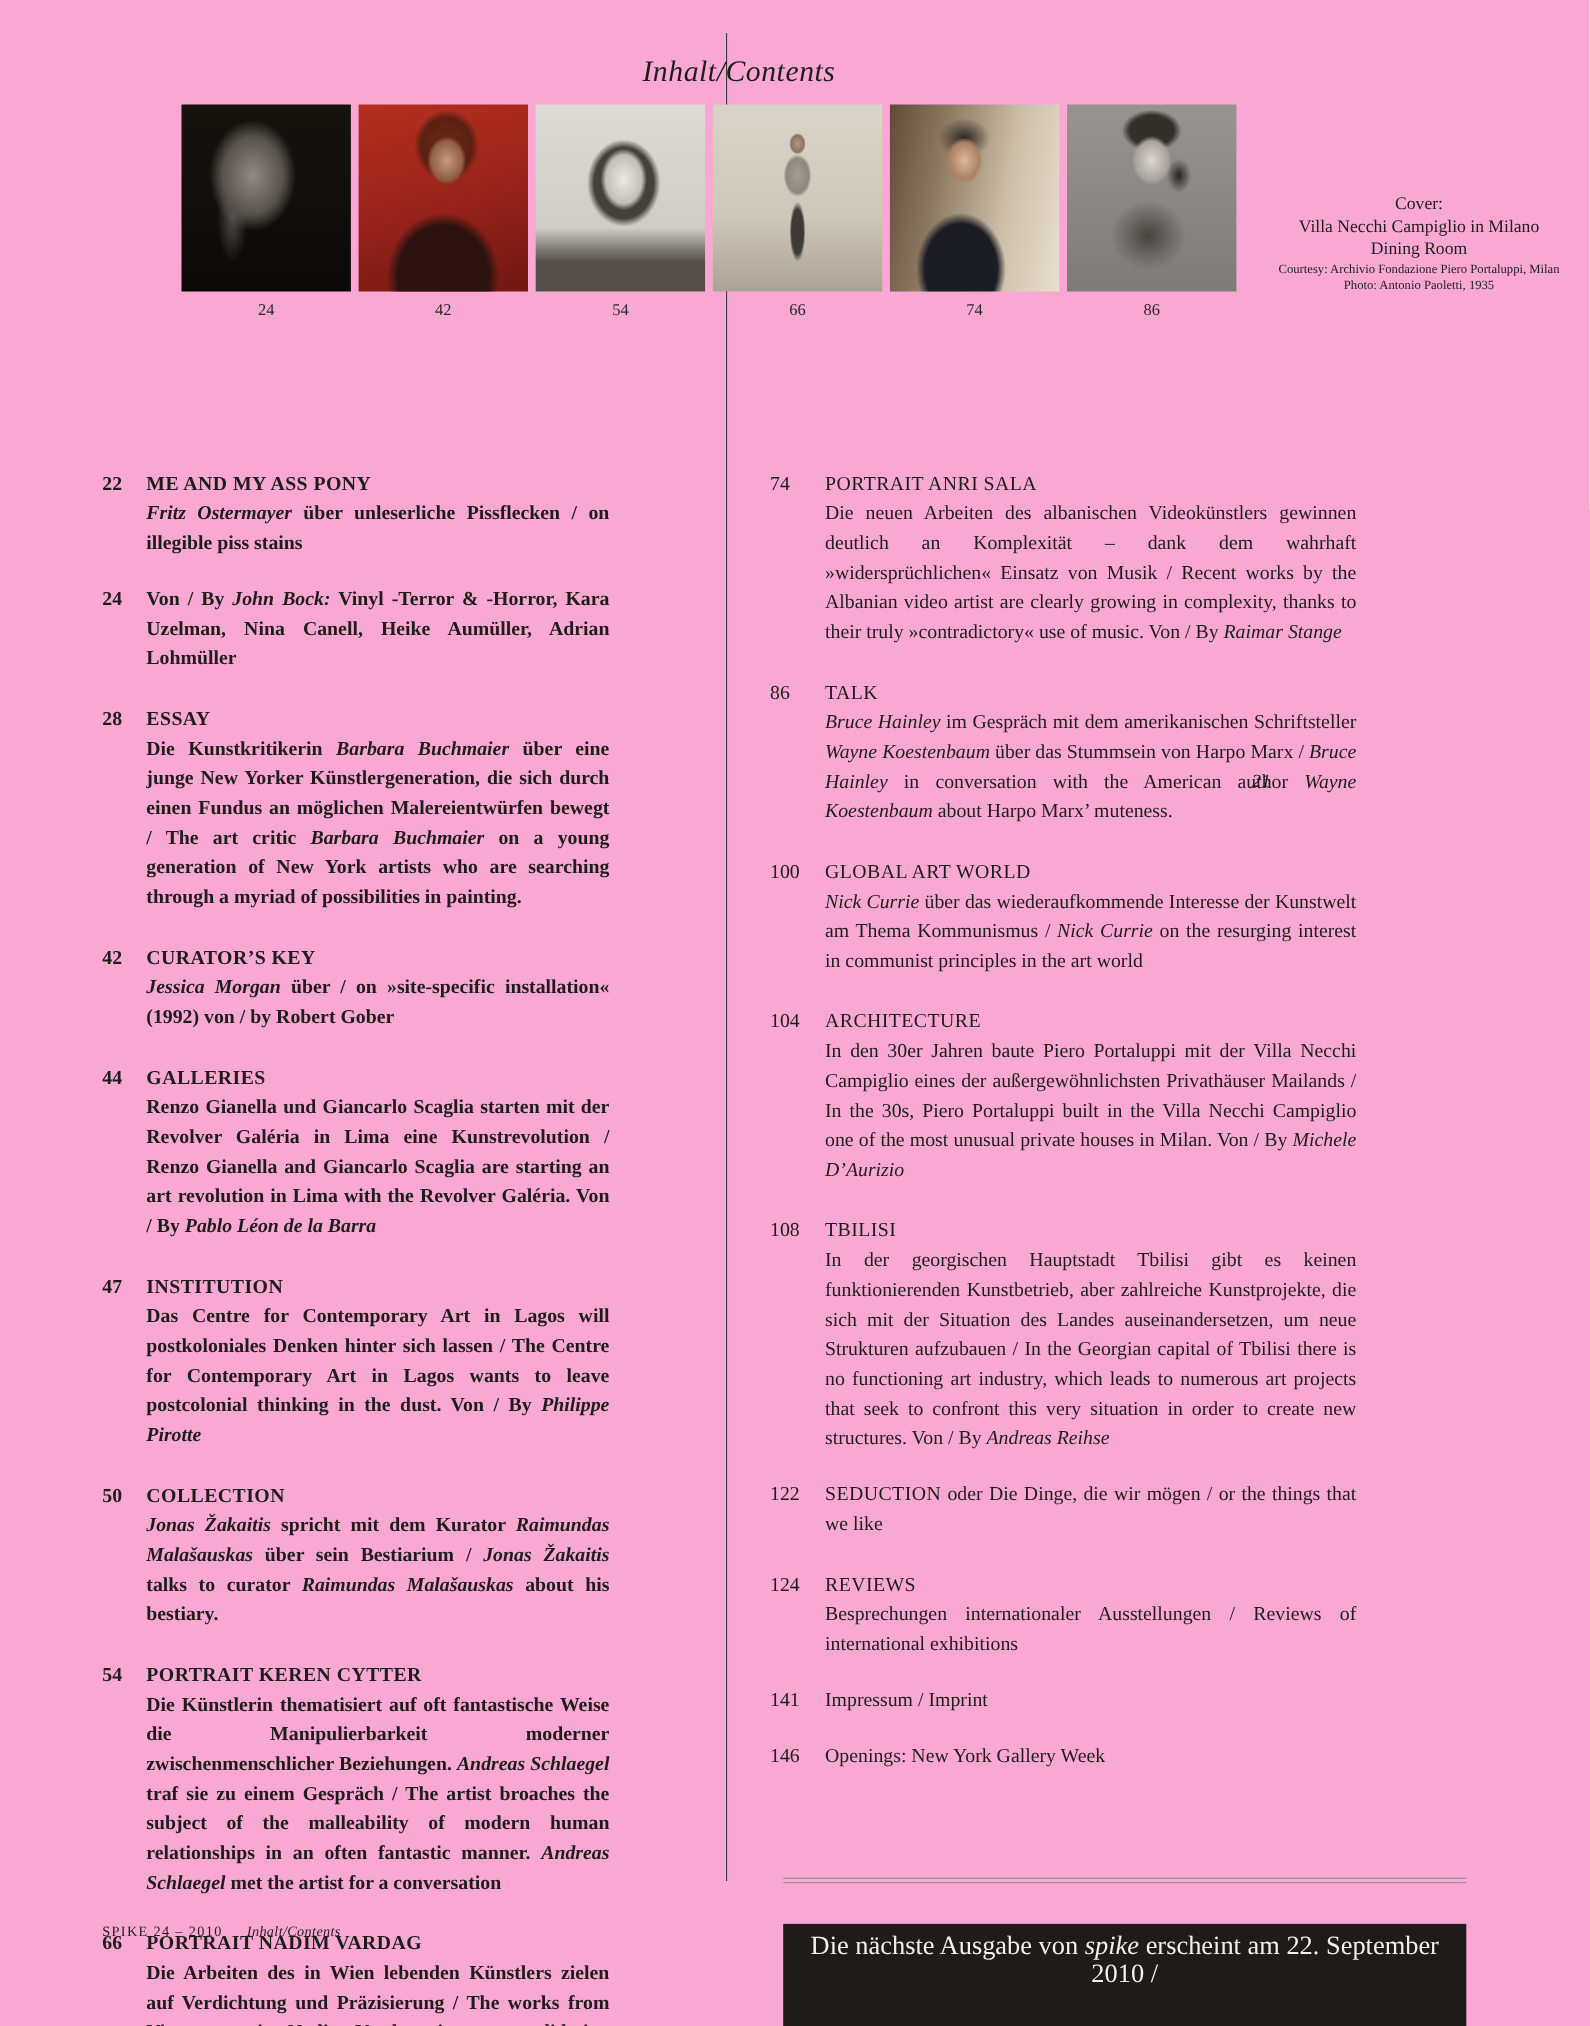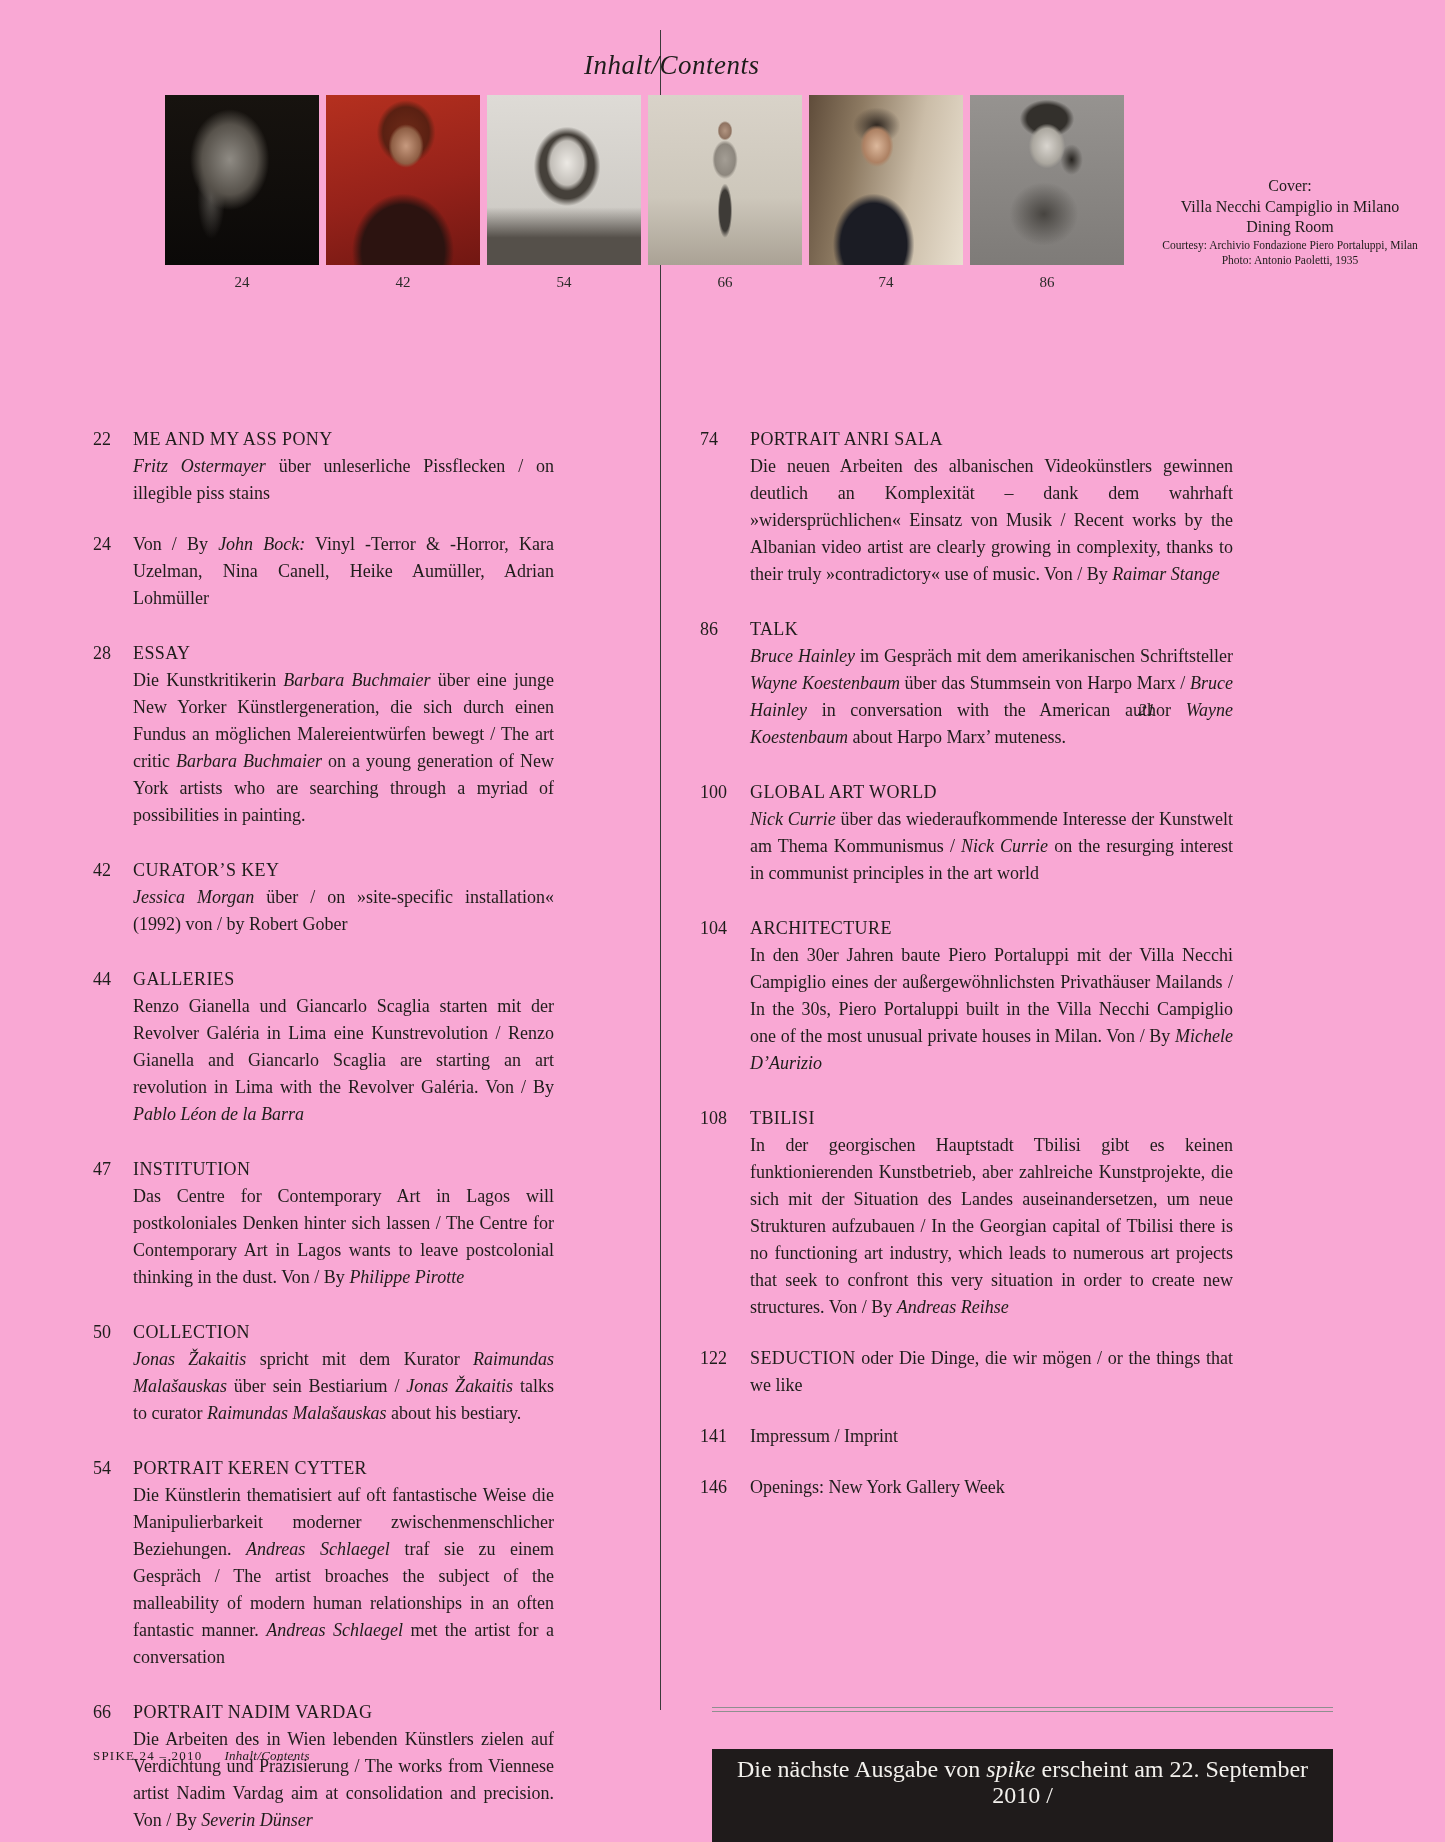--- a/index.html
+++ b/index.html
@@ -51,21 +51,21 @@
   
   .cover-credit{position:absolute; left:1140px; top:152px; width:300px; text-align:center;margin-top:24px;}
   .cc-large{font-size:16px; line-height:20.5px;}
   .cc-small{font-size:11.5px; line-height:15px;}
 
   
   .col{position:absolute; top:398px; font-size:18px; line-height:27px;}
   .col-left{left:93px; width:461px;}
   .col-right{left:700px; width:533px;}
   .entry{position:relative; margin-bottom:24px;}
-  .col-left .entry{padding-left:40px;}
+  .col-left .entry{padding-left:40px;font-weight:bold;}
   .col-right .entry{padding-left:50px;}
   .entry .num{position:absolute; left:0; top:0;}
   .etitle{display:block; letter-spacing:.4px;margin-top:28px;}
   .edesc{display:block; text-align:justify;}
   .entry.inline .etitle{display:inline; letter-spacing:.4px;}
   .entry.inline .edesc{display:inline;}
   .entry.inline .ebody{display:block; text-align:justify;}
   i{font-style:italic;}
 
   .folio{position:absolute; left:1138px; top:700px; font-style:italic; font-size:17px;}
@@ -223,20 +223,27 @@
         <span class="num">108</span>
         <div class="ebody">
           <span class="etitle">TBILISI</span>
           <div class="edesc"><span>In der georgischen Hauptstadt Tbilisi gibt es keinen funktionierenden Kunstbetrieb, aber zahlreiche Kunstprojekte, die sich mit der Situation des Landes auseinandersetzen, um neue Strukturen aufzubauen / In the Georgian capital of Tbilisi there is no functioning art industry, which leads to numerous art projects that seek to confront this very situation in order to create new structures. Von / By </span><i>Andreas Reihse</i></div>
         </div>
       </div>
       <div class="entry inline">
         <span class="num">122</span>
         <div class="ebody"><span class="etitle">SEDUCTION</span><span class="edesc"><span> oder Die Dinge, die wir mögen / or the things that we like</span></span></div>
       </div>
+      <div class="entry">
+        <span class="num">124</span>
+        <div class="ebody">
+          <span class="etitle">REVIEWS</span>
+          <div class="edesc"><span>Besprechungen internationaler Ausstellungen / Reviews of international exhibitions</span></div>
+        </div>
+      </div>
       <div class="entry inline">
         <span class="num">141</span>
         <div class="ebody"><span class="edesc"><span>Impressum / Imprint</span></span></div>
       </div>
       <div class="entry inline">
         <span class="num">146</span>
         <div class="ebody"><span class="edesc"><span>Openings: New York Gallery Week</span></span></div>
       </div>
     </div>
 

